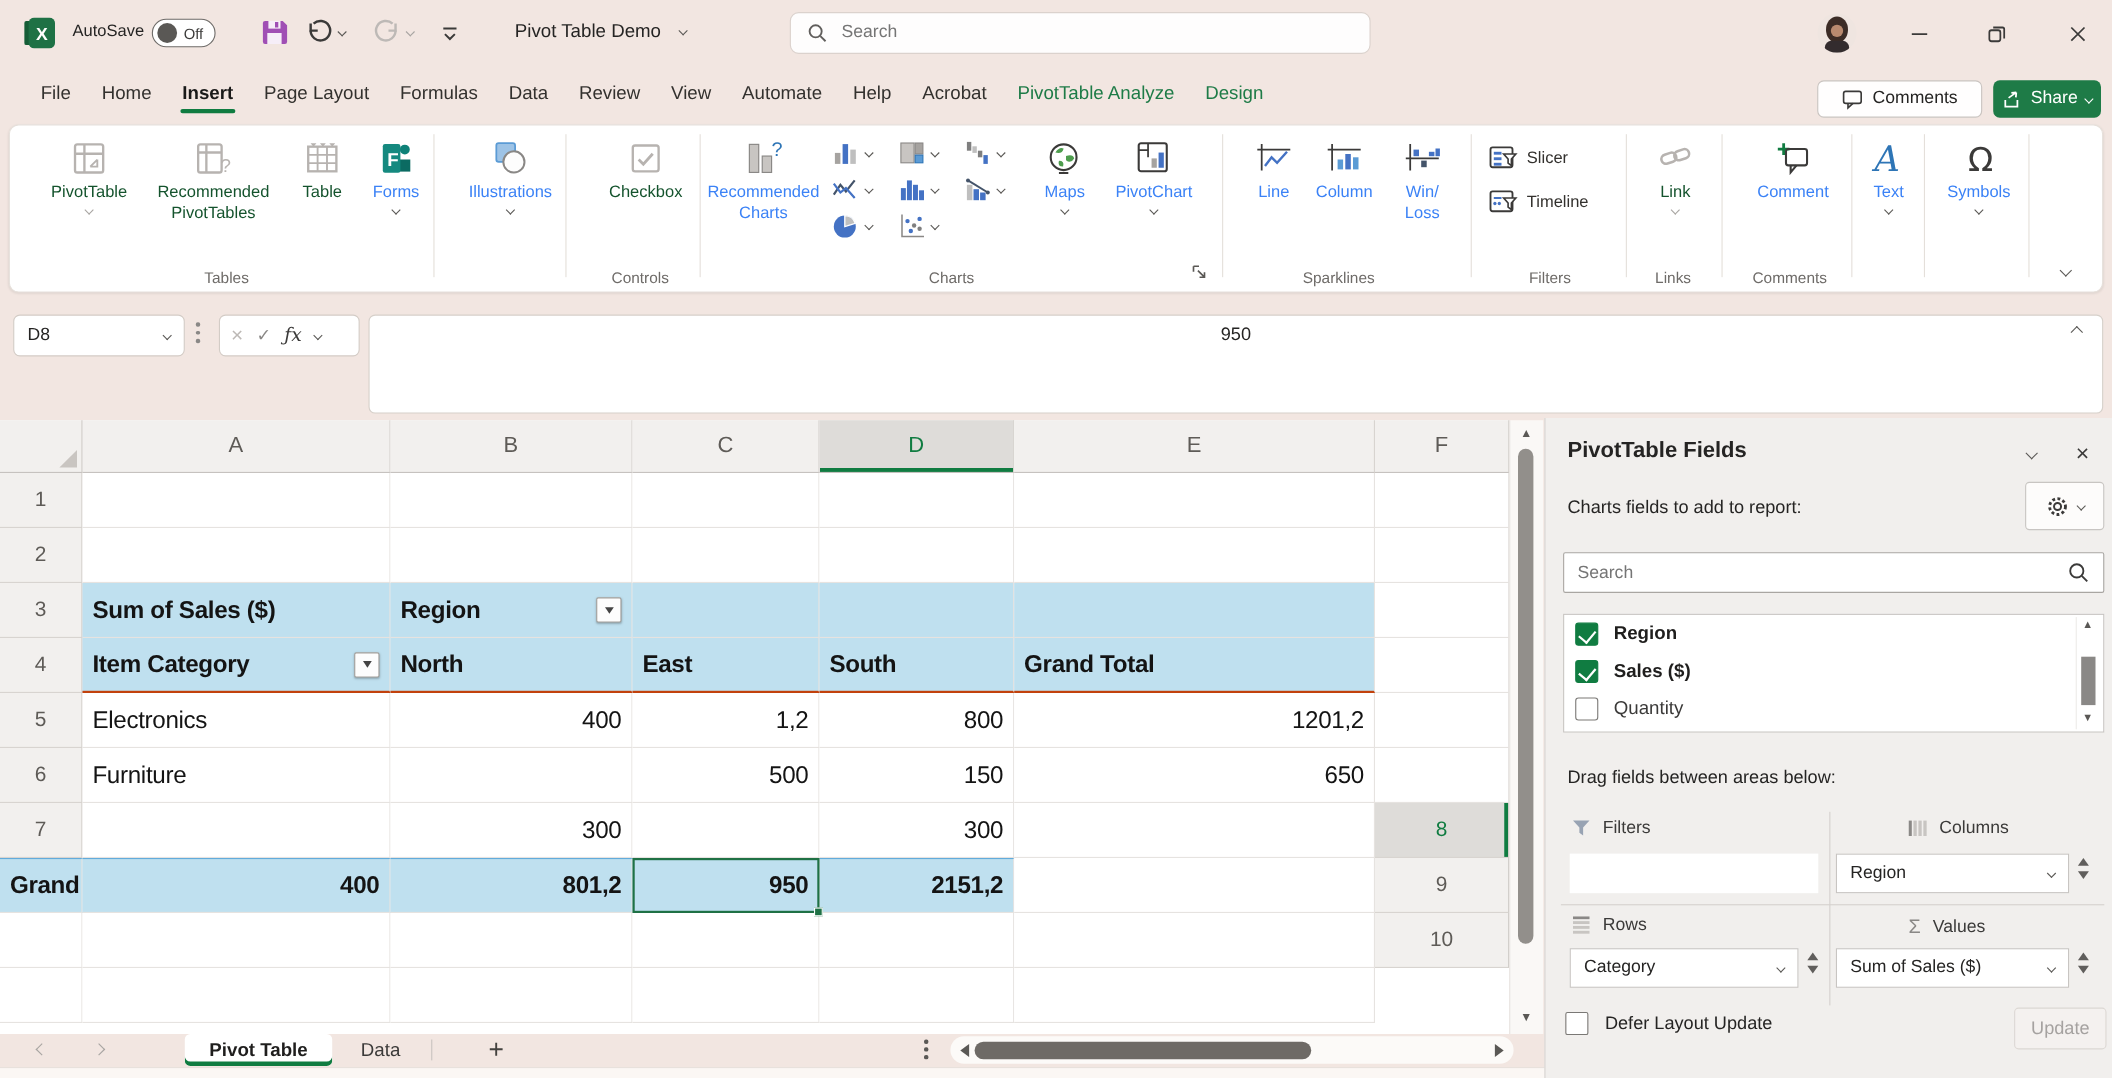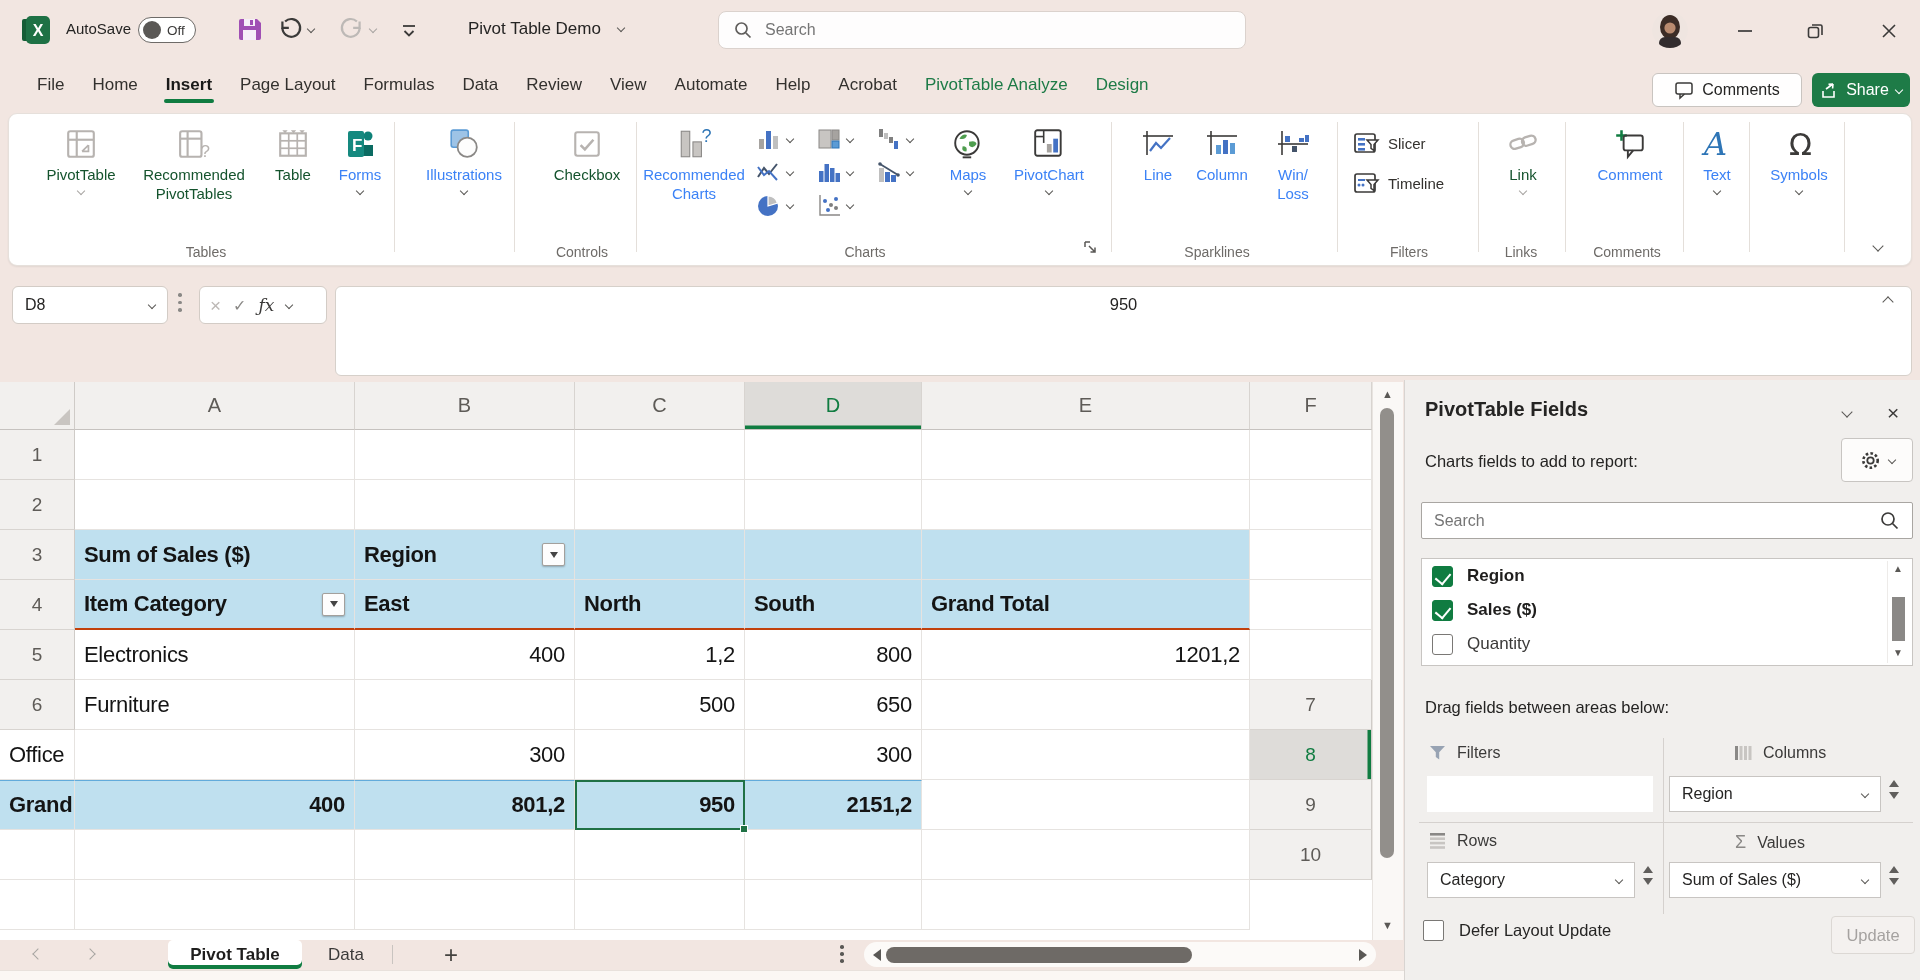--- a/index.html
+++ b/index.html
@@ -616,24 +616,24 @@
       <div class="cell blue"></div>
       <div class="cell"></div>
       <div class="row-hdr">4</div>
       <div class="cell blue bold bb">
         <span>Item Category</span>
         <div class="filter-dd">
           <span class="tri-d"></span>
         </div>
       </div>
       <div class="cell blue bold bb">
+        <span>North</span>
+      </div>
+      <div class="cell blue bold bb">
         <span>East</span>
-      </div>
-      <div class="cell blue bold bb">
-        <span>North</span>
       </div>
       <div class="cell blue bold bb">
         <span>South</span>
       </div>
       <div class="cell blue bold bb">
         <span>Grand Total</span>
       </div>
       <div class="cell"></div>
       <div class="row-hdr">5</div>
       <div class="cell">
@@ -654,27 +654,27 @@
       <div class="cell"></div>
       <div class="row-hdr">6</div>
       <div class="cell">
         <span>Furniture</span>
       </div>
       <div class="cell"></div>
       <div class="cell num">
         <span>500</span>
       </div>
       <div class="cell num">
+        <span>150</span>
+      </div>
+      <div class="cell num">
         <span>650</span>
       </div>
       <div class="cell"></div>
       <div class="row-hdr">7</div>
-      <div class="cell">
-        <span>Office</span>
-      </div>
       <div class="cell"></div>
       <div class="cell num">
         <span>300</span>
       </div>
       <div class="cell"></div>
       <div class="cell num">
         <span>300</span>
       </div>
       <div class="cell"></div>
       <div class="row-hdr sel-row">8</div>

